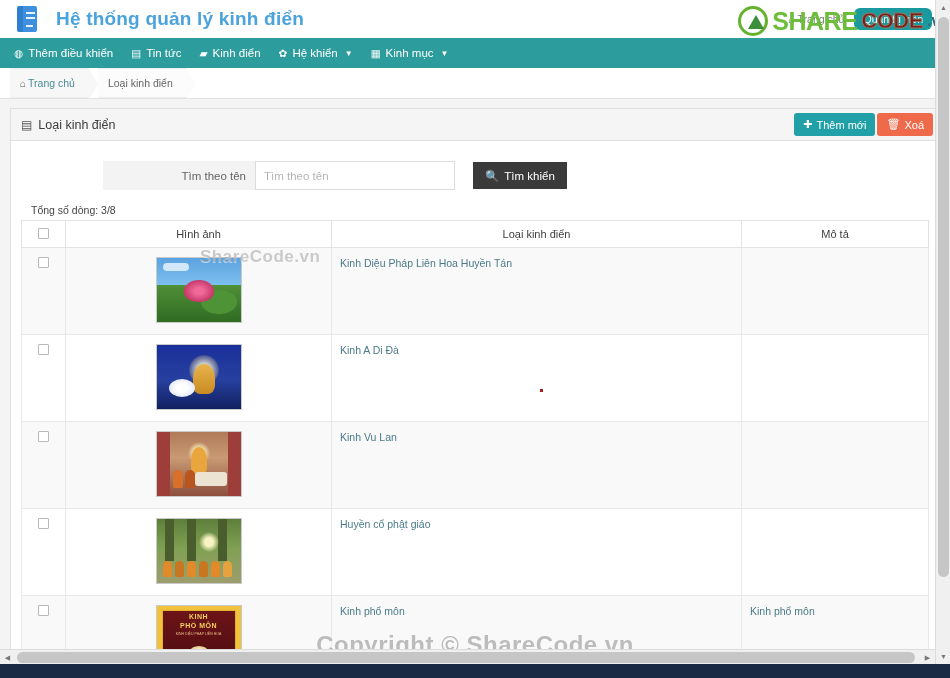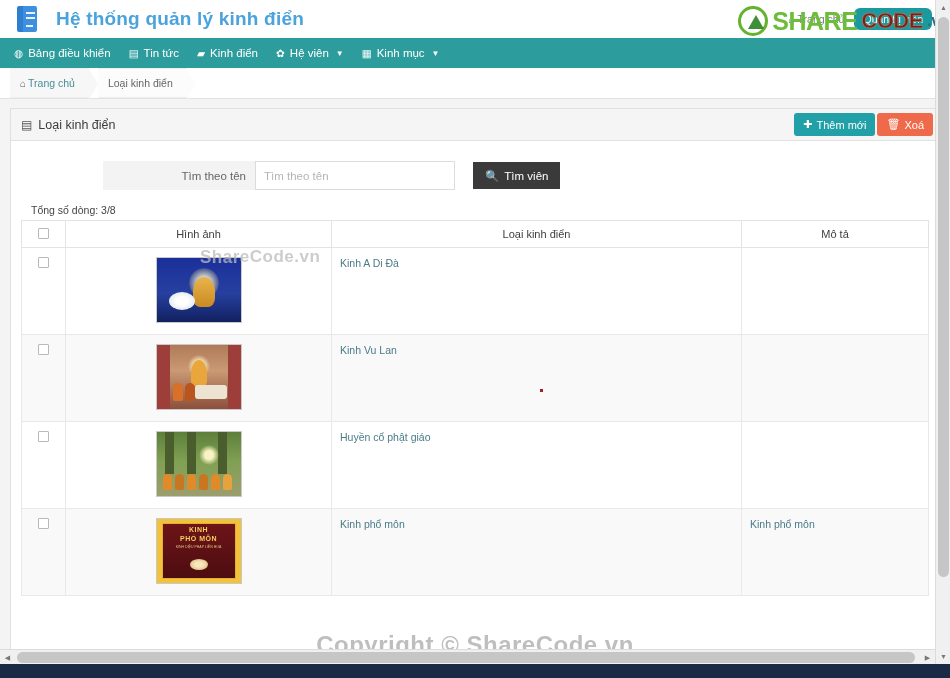--- a/index.html
+++ b/index.html
@@ -445,33 +445,33 @@
       <div class="mark"></div>
       <span class="share">SHARE</span>
       <span class="code">CODE</span>
       <span class="vn">.vn</span>
     </div>
   </div>
 
   <div class="navbar">
     <div class="nav-item">
       <span class="nav-ico">◍</span>
-      <span>Bảng điều khiển</span>
+      <span>Thêm điều khiển</span>
     </div>
     <div class="nav-item">
       <span class="nav-ico">▤</span>
       <span>Tin tức</span>
     </div>
     <div class="nav-item">
       <span class="nav-ico">▰</span>
       <span>Kinh điển</span>
     </div>
     <div class="nav-item">
       <span class="nav-ico">✿</span>
-      <span>Hệ viên</span>
+      <span>Hệ khiển</span>
       <span class="caret">▼</span>
     </div>
     <div class="nav-item">
       <span class="nav-ico">▦</span>
       <span>Kinh mục</span>
       <span class="caret">▼</span>
     </div>
   </div>
 
   <div class="breadcrumb-wrap">
@@ -502,40 +502,52 @@
       </div>
     </div>
 
     <div class="panel-body">
 
       <div class="search-row">
         <div class="search-label">Tìm theo tên</div>
         <input class="search-input" type="text" placeholder="Tìm theo tên" style="">
         <button class="btn-search">
           <span>🔍</span>
-          <span>Tìm viên</span>
+          <span>Tìm khiển</span>
         </button>
       </div>
 
       <div class="total-rows">Tổng số dòng: 3/8</div>
 
       <div class="tbl-scroll">
       <table class="grid">
         <thead>
           <tr>
             <th class="col-chk">
               <span class="chk"></span>
             </th>
             <th class="col-img">Hình ảnh</th>
             <th class="col-type">Loại kinh điển</th>
             <th class="col-desc">Mô tả</th>
           </tr>
         </thead>
         <tbody>
 
+          <tr class="shade" style="height:74px">
+            <td class="chk-cell">
+              <span class="chk"></span>
+            </td>
+            <td class="img-cell">
+              <span class="thumb th-lotus1">
+                <i class="cloud"></i><i class="leaf"></i><i class="petal"></i>
+              </span>
+            </td>
+            <td>Kinh Diệu Pháp Liên Hoa Huyền Tán</td>
+            <td></td>
+          </tr>
 
           <tr style="height:74px">
             <td class="chk-cell">
               <span class="chk"></span>
             </td>
             <td class="img-cell">
               <span class="thumb th-buddha">
                 <i class="halo"></i><i class="body"></i><i class="wlotus"></i>
               </span>
             </td>

